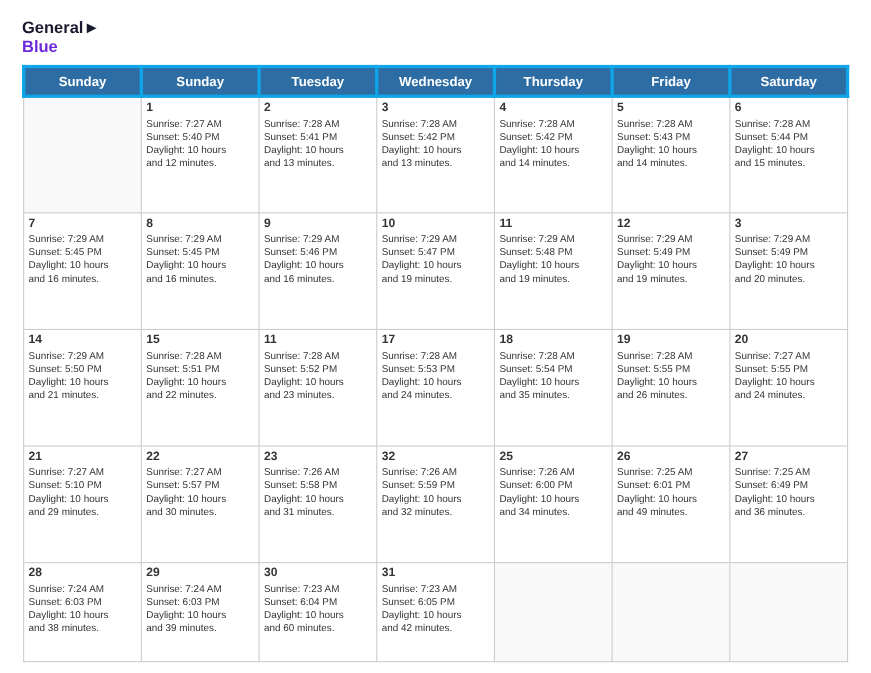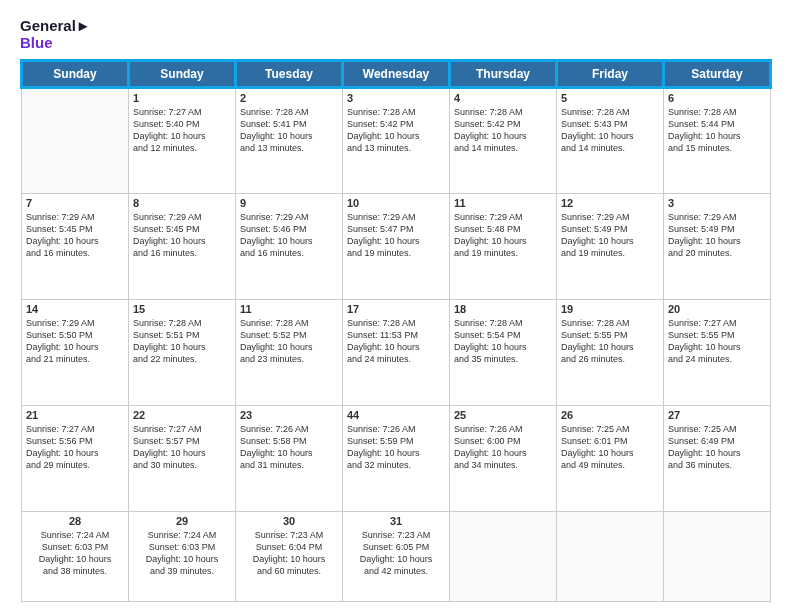--- a/index.html
+++ b/index.html
@@ -73,21 +73,20 @@
     .cell-text {
       font-size: 9px;
       line-height: 1.35;
       color: #333;
     }
     .empty-cell {
       background: #f9f9f9;
     }
     tr:last-child td {
       height: 75px;
-      text-align: center;
     }
   </style>
 </head>
 <body>
 
 <div class="page">
   <div class="header">
     <div class="logo">
         <div style="line-height:1.1">
     <div style="font-size:15px;font-weight:bold;color:#1a1a2e;">General►</div>
@@ -227,21 +226,21 @@
           <td>
             <span class="day-num">11</span>
             <div class="cell-text">Sunrise: 7:28 AM</div>
             <div class="cell-text">Sunset: 5:52 PM</div>
             <div class="cell-text">Daylight: 10 hours</div>
             <div class="cell-text">and 23 minutes.</div>
           </td>
           <td>
             <span class="day-num">17</span>
             <div class="cell-text">Sunrise: 7:28 AM</div>
-            <div class="cell-text">Sunset: 11:53 PM</div>
+            <div class="cell-text">Sunset: 5:53 PM</div>
             <div class="cell-text">Daylight: 10 hours</div>
             <div class="cell-text">and 24 minutes.</div>
           </td>
           <td>
             <span class="day-num">18</span>
             <div class="cell-text">Sunrise: 7:28 AM</div>
             <div class="cell-text">Sunset: 5:54 PM</div>
             <div class="cell-text">Daylight: 10 hours</div>
             <div class="cell-text">and 35 minutes.</div>
           </td>
@@ -257,40 +256,40 @@
             <div class="cell-text">Sunrise: 7:27 AM</div>
             <div class="cell-text">Sunset: 5:55 PM</div>
             <div class="cell-text">Daylight: 10 hours</div>
             <div class="cell-text">and 24 minutes.</div>
           </td>
         </tr>
         <tr>
           <td>
             <span class="day-num">21</span>
             <div class="cell-text">Sunrise: 7:27 AM</div>
-            <div class="cell-text">Sunset: 5:56 PM</div>
+            <div class="cell-text">Sunset: 5:10 PM</div>
             <div class="cell-text">Daylight: 10 hours</div>
             <div class="cell-text">and 29 minutes.</div>
           </td>
           <td>
             <span class="day-num">22</span>
             <div class="cell-text">Sunrise: 7:27 AM</div>
             <div class="cell-text">Sunset: 5:57 PM</div>
             <div class="cell-text">Daylight: 10 hours</div>
             <div class="cell-text">and 30 minutes.</div>
           </td>
           <td>
             <span class="day-num">23</span>
             <div class="cell-text">Sunrise: 7:26 AM</div>
             <div class="cell-text">Sunset: 5:58 PM</div>
             <div class="cell-text">Daylight: 10 hours</div>
             <div class="cell-text">and 31 minutes.</div>
           </td>
           <td>
-            <span class="day-num">44</span>
+            <span class="day-num">32</span>
             <div class="cell-text">Sunrise: 7:26 AM</div>
             <div class="cell-text">Sunset: 5:59 PM</div>
             <div class="cell-text">Daylight: 10 hours</div>
             <div class="cell-text">and 32 minutes.</div>
           </td>
           <td>
             <span class="day-num">25</span>
             <div class="cell-text">Sunrise: 7:26 AM</div>
             <div class="cell-text">Sunset: 6:00 PM</div>
             <div class="cell-text">Daylight: 10 hours</div>

